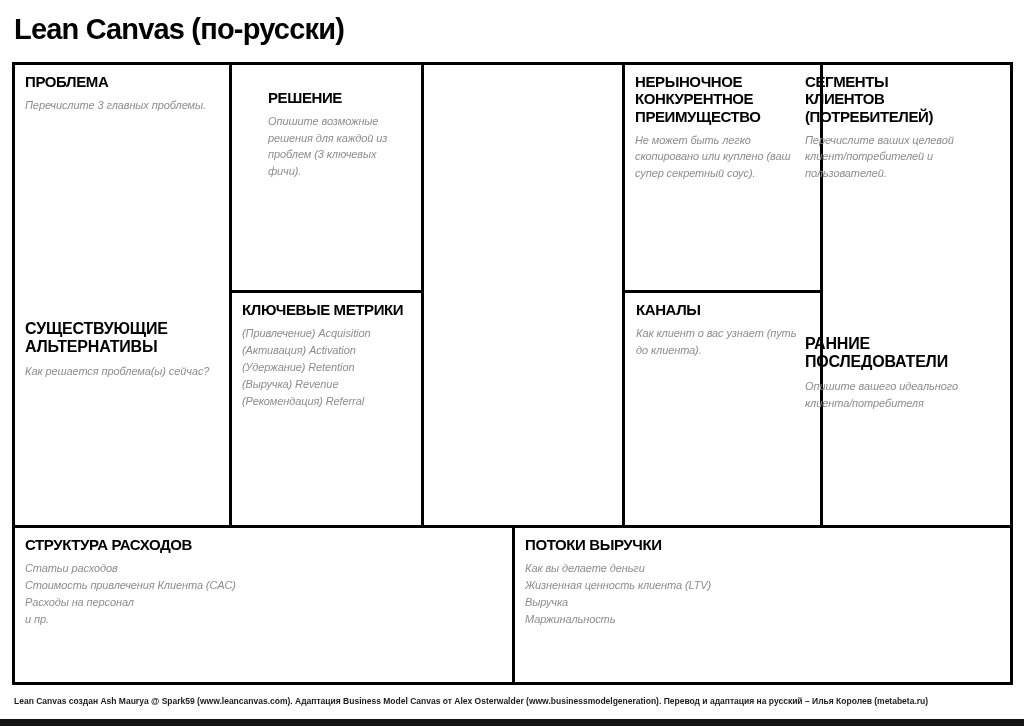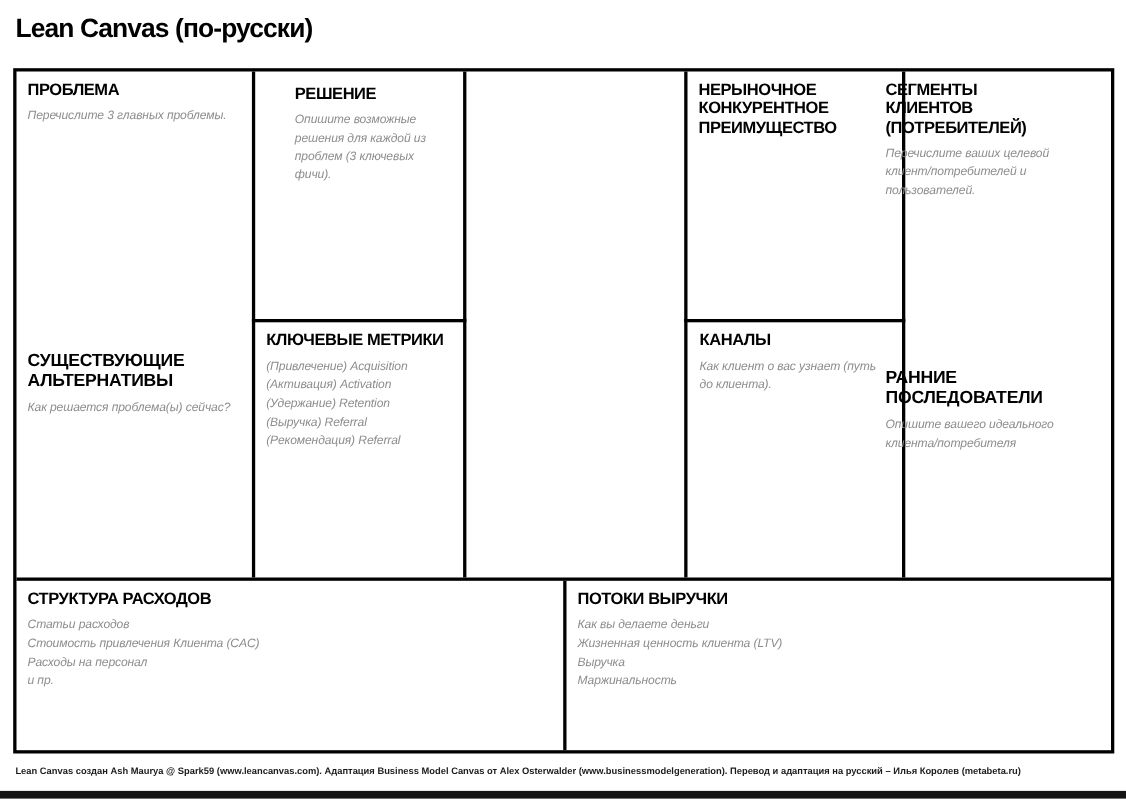--- a/index.html
+++ b/index.html
@@ -12,21 +12,21 @@
     height: 727px;
     position: relative;
     overflow: hidden;
     font-family: "Liberation Sans", sans-serif;
     color: #000;
   }
   .page-title {
     position: absolute;
     left: 14px;
     top: 13px;
-    font-size: 24px;
+    font-size: 29px;
     font-weight: bold;
     letter-spacing: -0.8px;
   }
   .grid {
     position: absolute;
     left: 12px;
     top: 62px;
     width: 995px;
     height: 617px;
     border: 3px solid #000;
@@ -44,21 +44,21 @@
   .h-col4 { left: 607px; top: 225px; width: 201px; height: 3px; }
   .h-main { left: 0; top: 460px; width: 995px; height: 3px; }
   .v-bottom { left: 497px; top: 463px; width: 3px; height: 154px; }
 
   .cell {
     position: absolute;
     box-sizing: border-box;
     padding: 8px 14px 0 10px;
   }
   .problem-box   { left: 0;     top: 0;     width: 214px; height: 460px; border-radius: 14px; }
-  .solution-box  { left: 217px; top: 4px;     width: 189px; height: 193px; padding-left: 36px; }
+  .solution-box  { left: 217px; top: 16px;     width: 189px; height: 193px; padding-left: 36px; }
   .metrics-box   { left: 217px; top: 228px; width: 189px; height: 232px; }
   .uvp-box       { left: 409px; top: 0;     width: 198px; height: 460px; }
   .unfair-box    { left: 610px; top: 0;     width: 195px; height: 282px; }
   .channels-box  { left: 610px; top: 228px; width: 195px; height: 232px; padding-left: 11px; }
   .segments-box  { left: 780px; top: 0;     width: 187px; height: 540px; }
   .cost-box      { left: 0;     top: 463px; width: 497px; height: 154px; }
   .revenue-box   { left: 500px; top: 463px; width: 495px; height: 154px; border-radius: 23px; }
 
   .heading {
     font-size: 15px;
@@ -143,28 +143,29 @@
     <div class="heading">РЕШЕНИЕ</div>
     <div class="hint">Опишите возможные решения для каждой из проблем (3 ключевых фичи).</div>
   </div>
 
   <div class="cell metrics-box">
     <div class="heading">КЛЮЧЕВЫЕ МЕТРИКИ</div>
     <div class="hint-lines">
       <div class="hint-line">(Привлечение) Acquisition</div>
       <div class="hint-line">(Активация) Activation</div>
       <div class="hint-line">(Удержание) Retention</div>
-      <div class="hint-line">(Выручка) Referral</div>
+      <div class="hint-line">(Выручка) Revenue</div>
       <div class="hint-line">(Рекомендация) Referral</div>
     </div>
   </div>
 
 
   <div class="cell unfair-box">
     <div class="heading">НЕРЫНОЧНОЕ КОНКУРЕНТНОЕ ПРЕИМУЩЕСТВО</div>
+    <div class="hint">Не может быть легко скопировано или куплено (ваш супер секретный соус).</div>
   </div>
 
   <div class="cell channels-box">
     <div class="heading">КАНАЛЫ</div>
     <div class="hint">Как клиент о вас узнает (путь до клиента).</div>
   </div>
 
   <div class="cell segments-box">
     <div class="heading">СЕГМЕНТЫ КЛИЕНТОВ (ПОТРЕБИТЕЛЕЙ)</div>
     <div class="hint">Перечислите ваших целевой клиент/потребителей и пользователей.</div>

